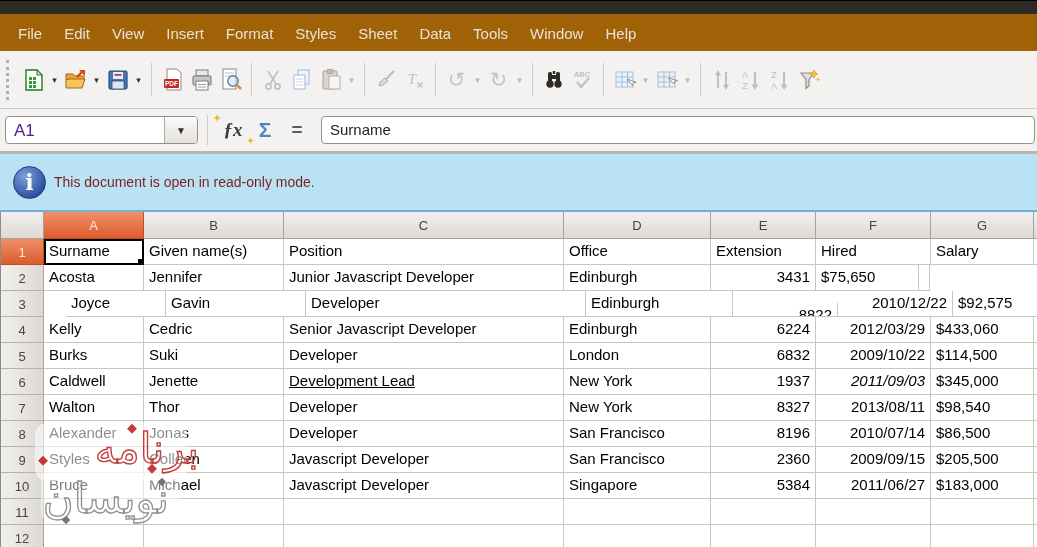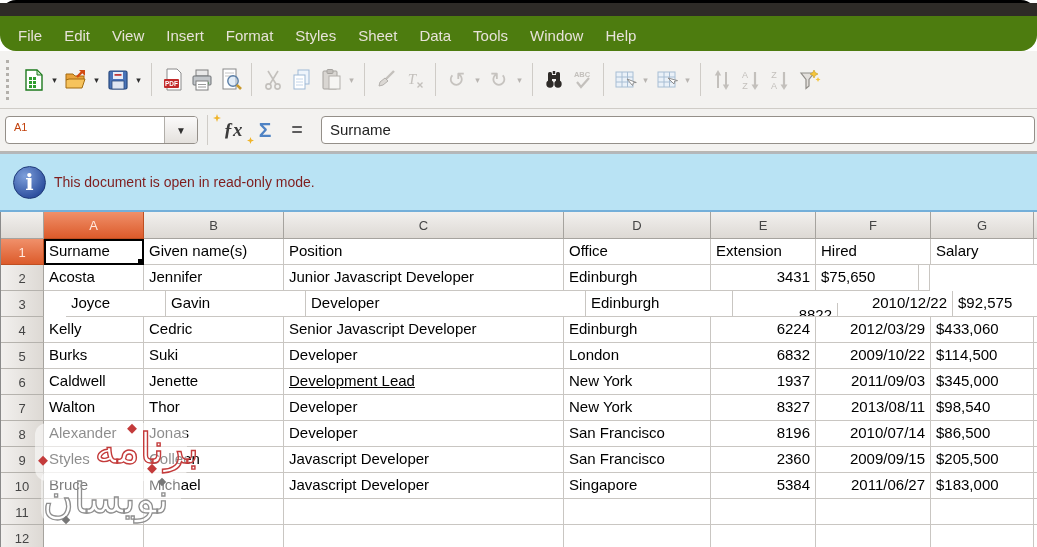--- a/index.html
+++ b/index.html
@@ -1,38 +1,38 @@
 <!DOCTYPE html>
 <html><head>
 <meta charset="utf-8">
 <style>
   * { box-sizing: border-box; margin: 0; padding: 0; }
   html,body { width: 1037px; height: 547px; overflow: hidden; }
   body { font-family: "Liberation Sans", sans-serif; background: #fff; position: relative; }
 
   
-  .menubar { height: 51px; background: #4d7c0f; border-top: 3px solid #000000; position: relative; border-radius: 16px; }
+  .menubar { height: 51px; background: #a16207; border-top: 1px solid #000000; position: relative; }
   .menubar-topstrip { height: 13px; background: #2e2b27; }
   .menu-items { display: flex; align-items: center; height: 38px; padding-left: 7px; }
   .menu-item { color: #e7e2d9; font-size: 15px; padding: 6px 11px; cursor: default; }
 
   
   .toolbar { height: 58px; background: #f3f2f0; border-bottom: 1px solid #cfccc7; display: flex; align-items: center; padding-left: 4px; }
   .grip { width: 5px; height: 40px; border-left: 3px dotted #b3b0ab; margin: 0 8px 0 2px; }
   .tbtn { width: 29px; height: 30px; display: flex; align-items: center; justify-content: center; border-radius: 3px; }
   .tbtn svg { width: 24px; height: 24px; }
   .caret { font-size: 9px; color: #2f2f2f; width: 13px; text-align: center; }
   .caret.dis { color: #b8b5b1; }
   .tsep { width: 1px; height: 33px; background: #cfccc7; margin: 0 6px; }
   .glyph-btn { font-size: 21px; color: #c6c3bf; line-height: 1; }
 
   
   .formulabar { height: 43px; background: #f3f2f0; display: flex; align-items: center; padding: 0 2px 0 5px; border-bottom: 1px solid #b9b6b1; }
   .namebox { display: flex; width: 193px; height: 28px; border: 1px solid #948f89; border-radius: 4px; overflow: hidden; background: #fff; }
-  .namebox-value { flex: 1; font-size: 11px; color: #c2410c; padding: 4px 0 8px 8px; }
+  .namebox-value { flex: 1; font-size: 17px; color: #4c1d95; padding: 4px 0 8px 8px; }
   .namebox-drop { width: 33px; background: linear-gradient(#fbfafa,#e4e1dd); border-left: 1px solid #b1aea9; display: flex; align-items: center; justify-content: center; font-size: 10px; color: #2f2f2f; }
   .fb-sep { width: 1px; height: 30px; background: #cfccc7; margin: 0 9px; }
   .fb-icon { width: 32px; text-align: center; font-size: 19px; }
   .fx { font-style: italic; font-weight: bold; color: #3c3c3c; font-family: "Liberation Serif", serif; position: relative; }
   .fx .spark { position: absolute; }
   .sigma { color: #4f83c4; font-weight: bold; font-size: 21px; }
   .equals { color: #5c5c5c; font-weight: bold; font-size: 19px; }
   .inputline { flex: 1; height: 28px; border: 1px solid #948f89; border-radius: 4px; background: #fff; font-size: 15px; color: #222; padding: 4px 0 0 8px; margin-left: 8px; }
 
   
@@ -381,21 +381,21 @@
         <div class="cell" style="width: 103px;">$114,500</div>
         <div class="cell" style="width: 4px;"></div>
       </div>
       <div class="g-row">
         <div class="row-header">6</div>
         <div class="cell" style="width: 100px;">Caldwell</div>
         <div class="cell" style="width: 140px;">Jenette</div>
         <div class="cell" style="width: 280px; text-decoration: underline;">Development Lead</div>
         <div class="cell" style="width: 147px;">New York</div>
         <div class="cell num" style="width: 105px;">1937</div>
-        <div class="cell num" style="width: 115px;">2011/09/03</div>
+        <div class="cell num" style="width: 115px; font-style: italic;">2011/09/03</div>
         <div class="cell" style="width: 103px;">$345,000</div>
         <div class="cell" style="width: 4px;"></div>
       </div>
       <div class="g-row">
         <div class="row-header">7</div>
         <div class="cell" style="width: 100px;">Walton</div>
         <div class="cell" style="width: 140px;">Thor</div>
         <div class="cell" style="width: 280px;">Developer</div>
         <div class="cell" style="width: 147px;">New York</div>
         <div class="cell num" style="width: 105px;">8327</div>

